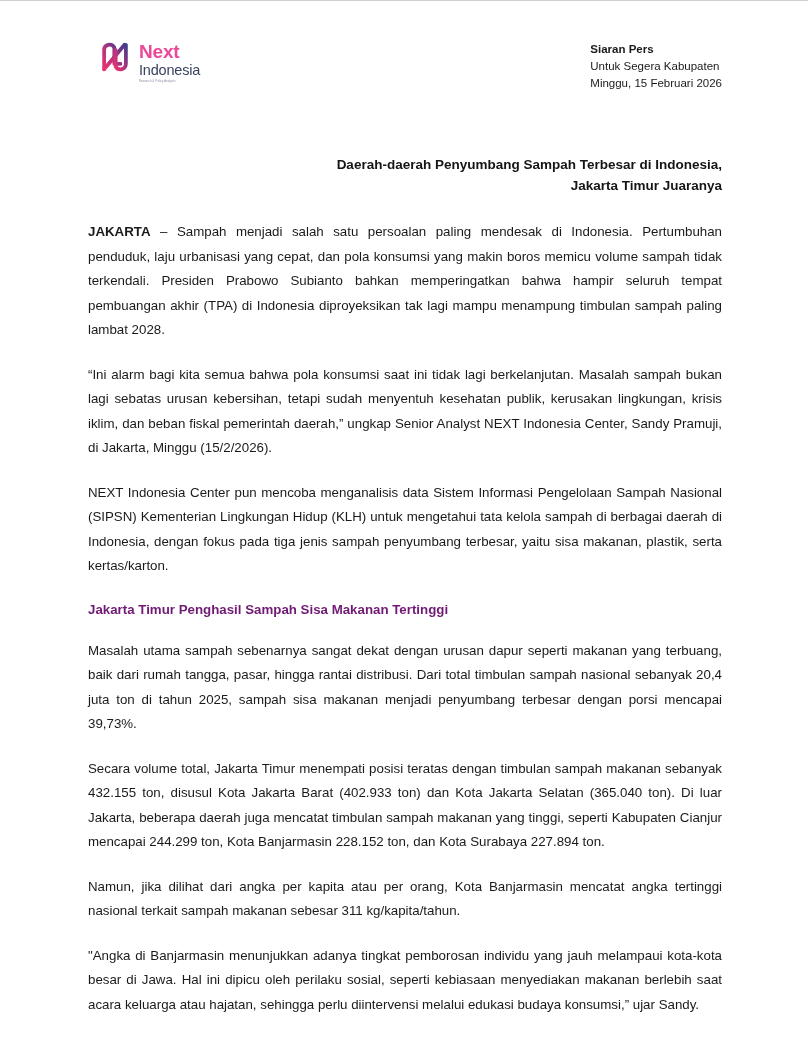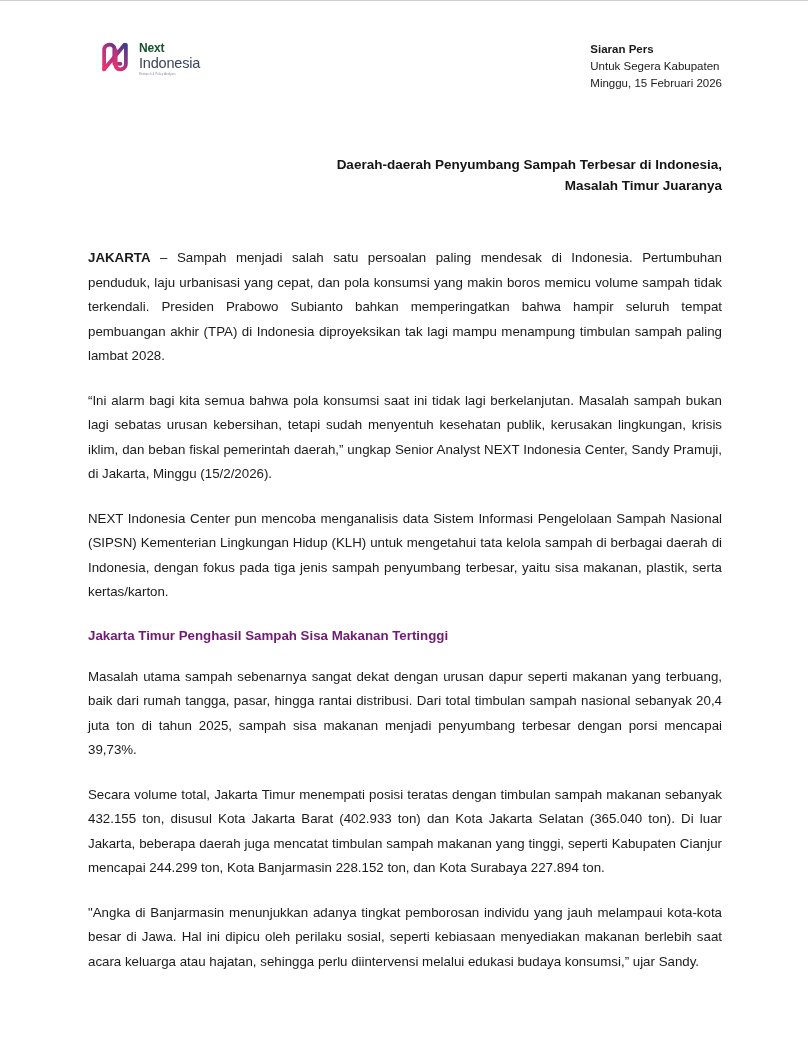--- a/index.html
+++ b/index.html
@@ -49,23 +49,23 @@
     flex: 0 0 34px;
     margin-top: 1px;
   }
   .logo-text {
     display: flex;
     flex-direction: column;
     line-height: 1;
     padding-top: 3px;
   }
   .logo-next {
-    font-size: 12px;
+    font-size: 19px;
     font-weight: bold;
-    color: #14532d;
+    color: #ec4899;
     letter-spacing: -0.2px;
   }
   .logo-indonesia {
     font-size: 14.5px;
     font-weight: normal;
     color: #3a4260;
     letter-spacing: -0.2px;
     margin-top: 2px;
   }
   .logo-tagline {
@@ -94,21 +94,21 @@
     text-align: right;
     font-weight: bold;
     font-size: 13.5px;
     line-height: 21px;
     margin-top: 62px;
     color: #151515;
   }
 
   
   .body-block {
-    margin-top: 50px;
+    margin-top: 24px;
   }
   p.para {
     margin: 0 0 20px 0;
     font-size: 13.3px;
     line-height: 24.5px;
     text-align: justify;
     color: #1a1a1a;
     hyphens: none;
   }
   p.para:last-child { margin-bottom: 0; }
@@ -156,36 +156,37 @@
       <div class="header-meta">
         <div class="meta-title">Siaran Pers</div>
         <div>Untuk Segera Kabupaten</div>
         <div>Minggu, 15 Februari 2026</div>
       </div>
 
     </div>
 
     <div class="doc-title">
       <div>Daerah-daerah Penyumbang Sampah Terbesar di Indonesia,</div>
-      <div>Masalah Timur Juaranya</div>
+      <div>Jakarta Timur Juaranya</div>
     </div>
 
     <div class="body-block">
 
       <p class="para"><span class="lead-city">JAKARTA</span><span> – Sampah menjadi salah satu persoalan paling mendesak di Indonesia. Pertumbuhan penduduk, laju urbanisasi yang cepat, dan pola konsumsi yang makin boros memicu volume sampah tidak terkendali. Presiden Prabowo Subianto bahkan memperingatkan bahwa hampir seluruh tempat pembuangan akhir (TPA) di Indonesia diproyeksikan tak lagi mampu menampung timbulan sampah paling lambat 2028.</span></p>
 
       <p class="para">“Ini alarm bagi kita semua bahwa pola konsumsi saat ini tidak lagi berkelanjutan. Masalah sampah bukan lagi sebatas urusan kebersihan, tetapi sudah menyentuh kesehatan publik, kerusakan lingkungan, krisis iklim, dan beban fiskal pemerintah daerah,” ungkap Senior Analyst NEXT Indonesia Center, Sandy Pramuji, di Jakarta, Minggu (15/2/2026).</p>
 
       <p class="para">NEXT Indonesia Center pun mencoba menganalisis data Sistem Informasi Pengelolaan Sampah Nasional (SIPSN) Kementerian Lingkungan Hidup (KLH) untuk mengetahui tata kelola sampah di berbagai daerah di Indonesia, dengan fokus pada tiga jenis sampah penyumbang terbesar, yaitu sisa makanan, plastik, serta kertas/karton.</p>
 
       <h2 class="subhead">Jakarta Timur Penghasil Sampah Sisa Makanan Tertinggi</h2>
 
       <p class="para">Masalah utama sampah sebenarnya sangat dekat dengan urusan dapur seperti makanan yang terbuang, baik dari rumah tangga, pasar, hingga rantai distribusi. Dari total timbulan sampah nasional sebanyak 20,4 juta ton di tahun 2025, sampah sisa makanan menjadi penyumbang terbesar dengan porsi mencapai 39,73%.</p>
 
       <p class="para">Secara volume total, Jakarta Timur menempati posisi teratas dengan timbulan sampah makanan sebanyak 432.155 ton, disusul Kota Jakarta Barat (402.933 ton) dan Kota Jakarta Selatan (365.040 ton). Di luar Jakarta, beberapa daerah juga mencatat timbulan sampah makanan yang tinggi, seperti Kabupaten Cianjur mencapai 244.299 ton, Kota Banjarmasin 228.152 ton, dan Kota Surabaya 227.894 ton.</p>
 
+      <p class="para">Namun, jika dilihat dari angka per kapita atau per orang, Kota Banjarmasin mencatat angka tertinggi nasional terkait sampah makanan sebesar 311 kg/kapita/tahun.</p>
 
       <p class="para">"Angka di Banjarmasin menunjukkan adanya tingkat pemborosan individu yang jauh melampaui kota-kota besar di Jawa. Hal ini dipicu oleh perilaku sosial, seperti kebiasaan menyediakan makanan berlebih saat acara keluarga atau hajatan, sehingga perlu diintervensi melalui edukasi budaya konsumsi,” ujar Sandy.</p>
 
     </div>
 
   </div>
 </div>
 
 </body></html>

